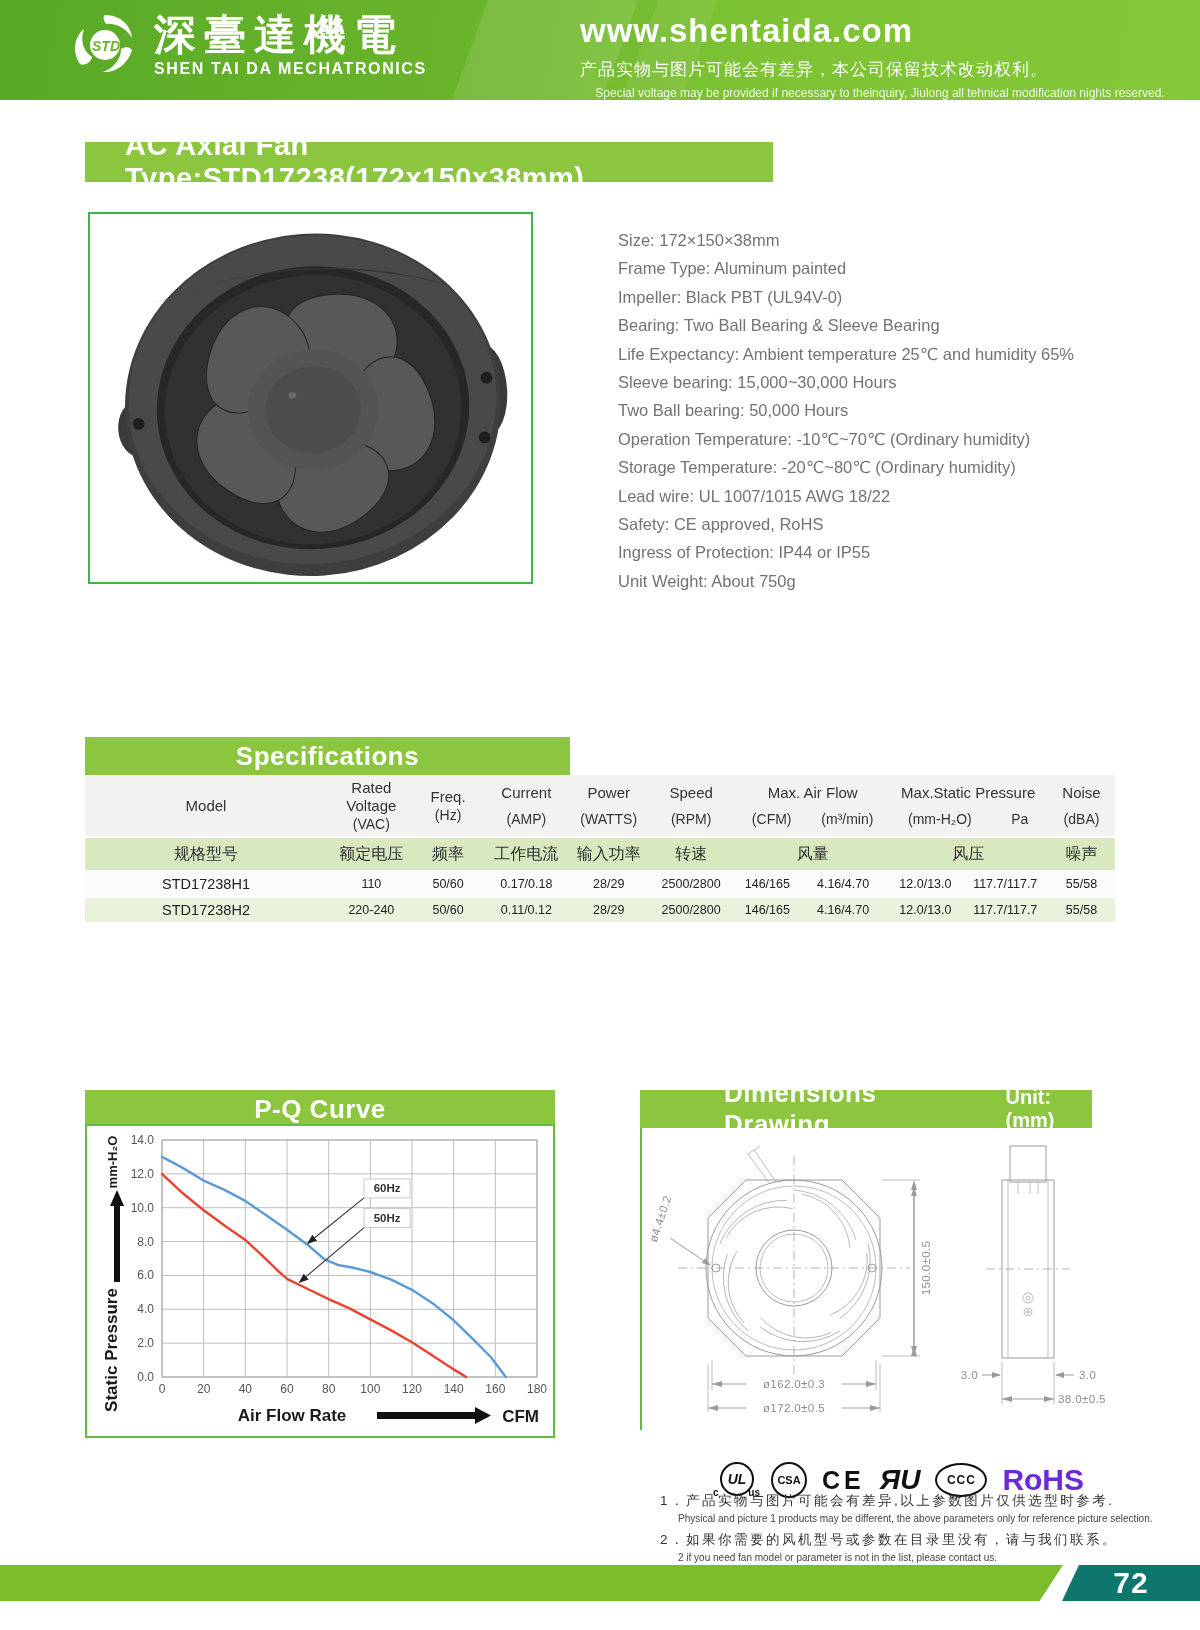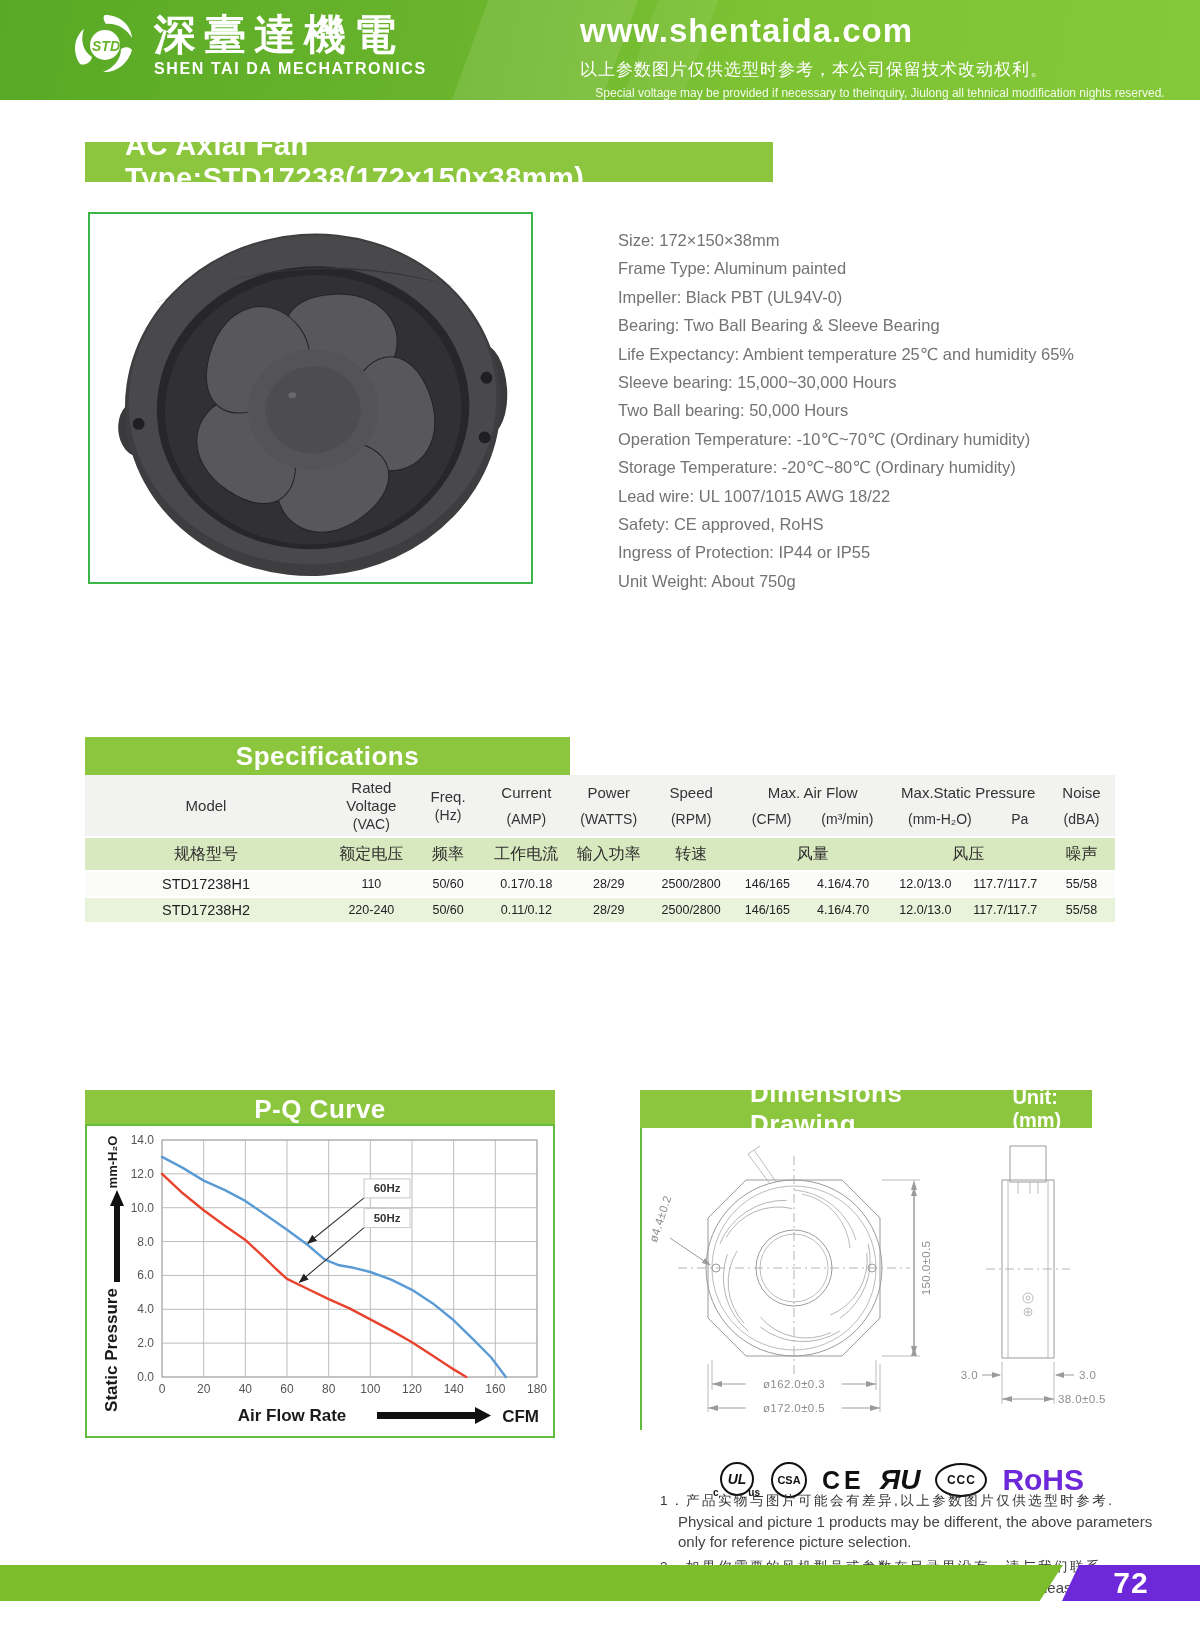--- a/index.html
+++ b/index.html
@@ -34,21 +34,21 @@
 
   
   .spec-list{position:absolute;left:618px;top:226px;width:560px;}
   .spec-list div{font-size:16.5px;color:#737373;line-height:28.4px;white-space:nowrap;}
 
   
   .sec-bar{position:absolute;background:#8cc63e;height:38px;display:flex;align-items:center;justify-content:center;}
   .sec-bar .sec-title{color:#fff;font-size:26px;font-weight:bold;letter-spacing:.5px;}
   .bar-specs{left:85px;top:737px;width:485px;}
   .bar-pq{left:85px;top:1090px;width:470px;}
-  .bar-dim{left:640px;top:1090px;width:452px;justify-content:flex-start;padding-left:110px;box-sizing:border-box;}
+  .bar-dim{left:640px;top:1090px;width:452px;justify-content:flex-start;padding-left:84px;box-sizing:border-box;}
   .bar-dim .sec-unit{color:#fff;font-size:20px;font-weight:bold;margin-left:38px;}
 
   
   .spec-table{position:absolute;left:85px;top:775px;width:1030px;border-collapse:collapse;table-layout:fixed;}
   .spec-table td{text-align:center;vertical-align:middle;padding:0;border-bottom:2px solid #fff;}
   .spec-table thead tr.en{background:#f2f2f1;height:62px;}
   .spec-table thead tr.en td{font-size:15px;color:#333;line-height:18px;}
   .spec-table thead tr.en .unit{font-size:14px;}
   .spec-table thead tr.en .units2{display:flex;justify-content:space-around;font-size:14px;}
   .spec-table thead tr.cn{background:#d9e9bf;height:34px;}
@@ -86,26 +86,26 @@
             justify-content:center;font-size:11px;font-weight:bold;color:#111;}
   .cert-ce{font-size:25px;font-weight:bold;color:#111;letter-spacing:4px;}
   .cert-ru{font-size:28px;font-weight:bold;font-style:italic;color:#111;}
   .cert-ccc{width:48px;height:30px;border:2.5px solid #111;border-radius:50%;display:flex;align-items:center;
             justify-content:center;font-size:12px;font-weight:bold;letter-spacing:1px;color:#111;}
   .cert-rohs{font-size:30px;font-weight:bold;color:#6d28d9;}
 
   
   .notes{position:absolute;left:660px;top:1492px;width:500px;}
   .note-cn{font-size:13.5px;color:#333;letter-spacing:2.5px;line-height:18px;}
-  .note-en{font-size:15px;color:#444;margin:2px 0 6px 18px;line-height:20px;}
+  .note-en{font-size:10px;color:#444;margin:2px 0 6px 18px;line-height:13px;}
 
   
   .footer-green{position:absolute;left:0;top:1565px;width:1063px;height:36px;background:#7bbd2a;
                 clip-path:polygon(0 0,100% 0,97.8% 100%,0 100%);}
-  .footer-gray{position:absolute;left:1062px;top:1565px;width:138px;height:36px;background:#6d28d9;
+  .footer-gray{position:absolute;left:1062px;top:1565px;width:138px;height:36px;background:#0f766e;
                clip-path:polygon(17px 0,100% 0,100% 100%,0 100%);
                display:flex;align-items:center;justify-content:center;}
   .footer-gray span{color:#fff;font-size:30px;font-weight:bold;letter-spacing:1px;}
 </style>
 </head>
 <body>
 
 <div id="page">
 
   <div class="header">
@@ -121,21 +121,21 @@
         </g>
         <text x="20" y="39" font-size="14" font-weight="bold" font-style="italic" fill="#6ab42c">STD</text>
       </svg>
       <div class="logo-texts">
         <div class="logo-cn">深臺達機電</div>
         <div class="logo-en">SHEN TAI DA MECHATRONICS</div>
       </div>
     </div>
     <div class="head-right">
       <div class="website">www.shentaida.com</div>
-      <div class="tagline-cn">以上参数图片仅供选型时参考，本公司保留技术改动权利。</div>
+      <div class="tagline-cn">产品实物与图片可能会有差异，本公司保留技术改动权利。</div>
       <div class="tagline-en">Special voltage may be provided if necessary to theinquiry, Jiulong all tehnical modification nights reserved.</div>
     </div>
   </div>
 
   <div class="title-bar">
     <span>AC Axial Fan  Type:STD17238(172x150x38mm)</span>
   </div>
 
   <div class="photo-box">
     <svg viewBox="0 0 445 372">

